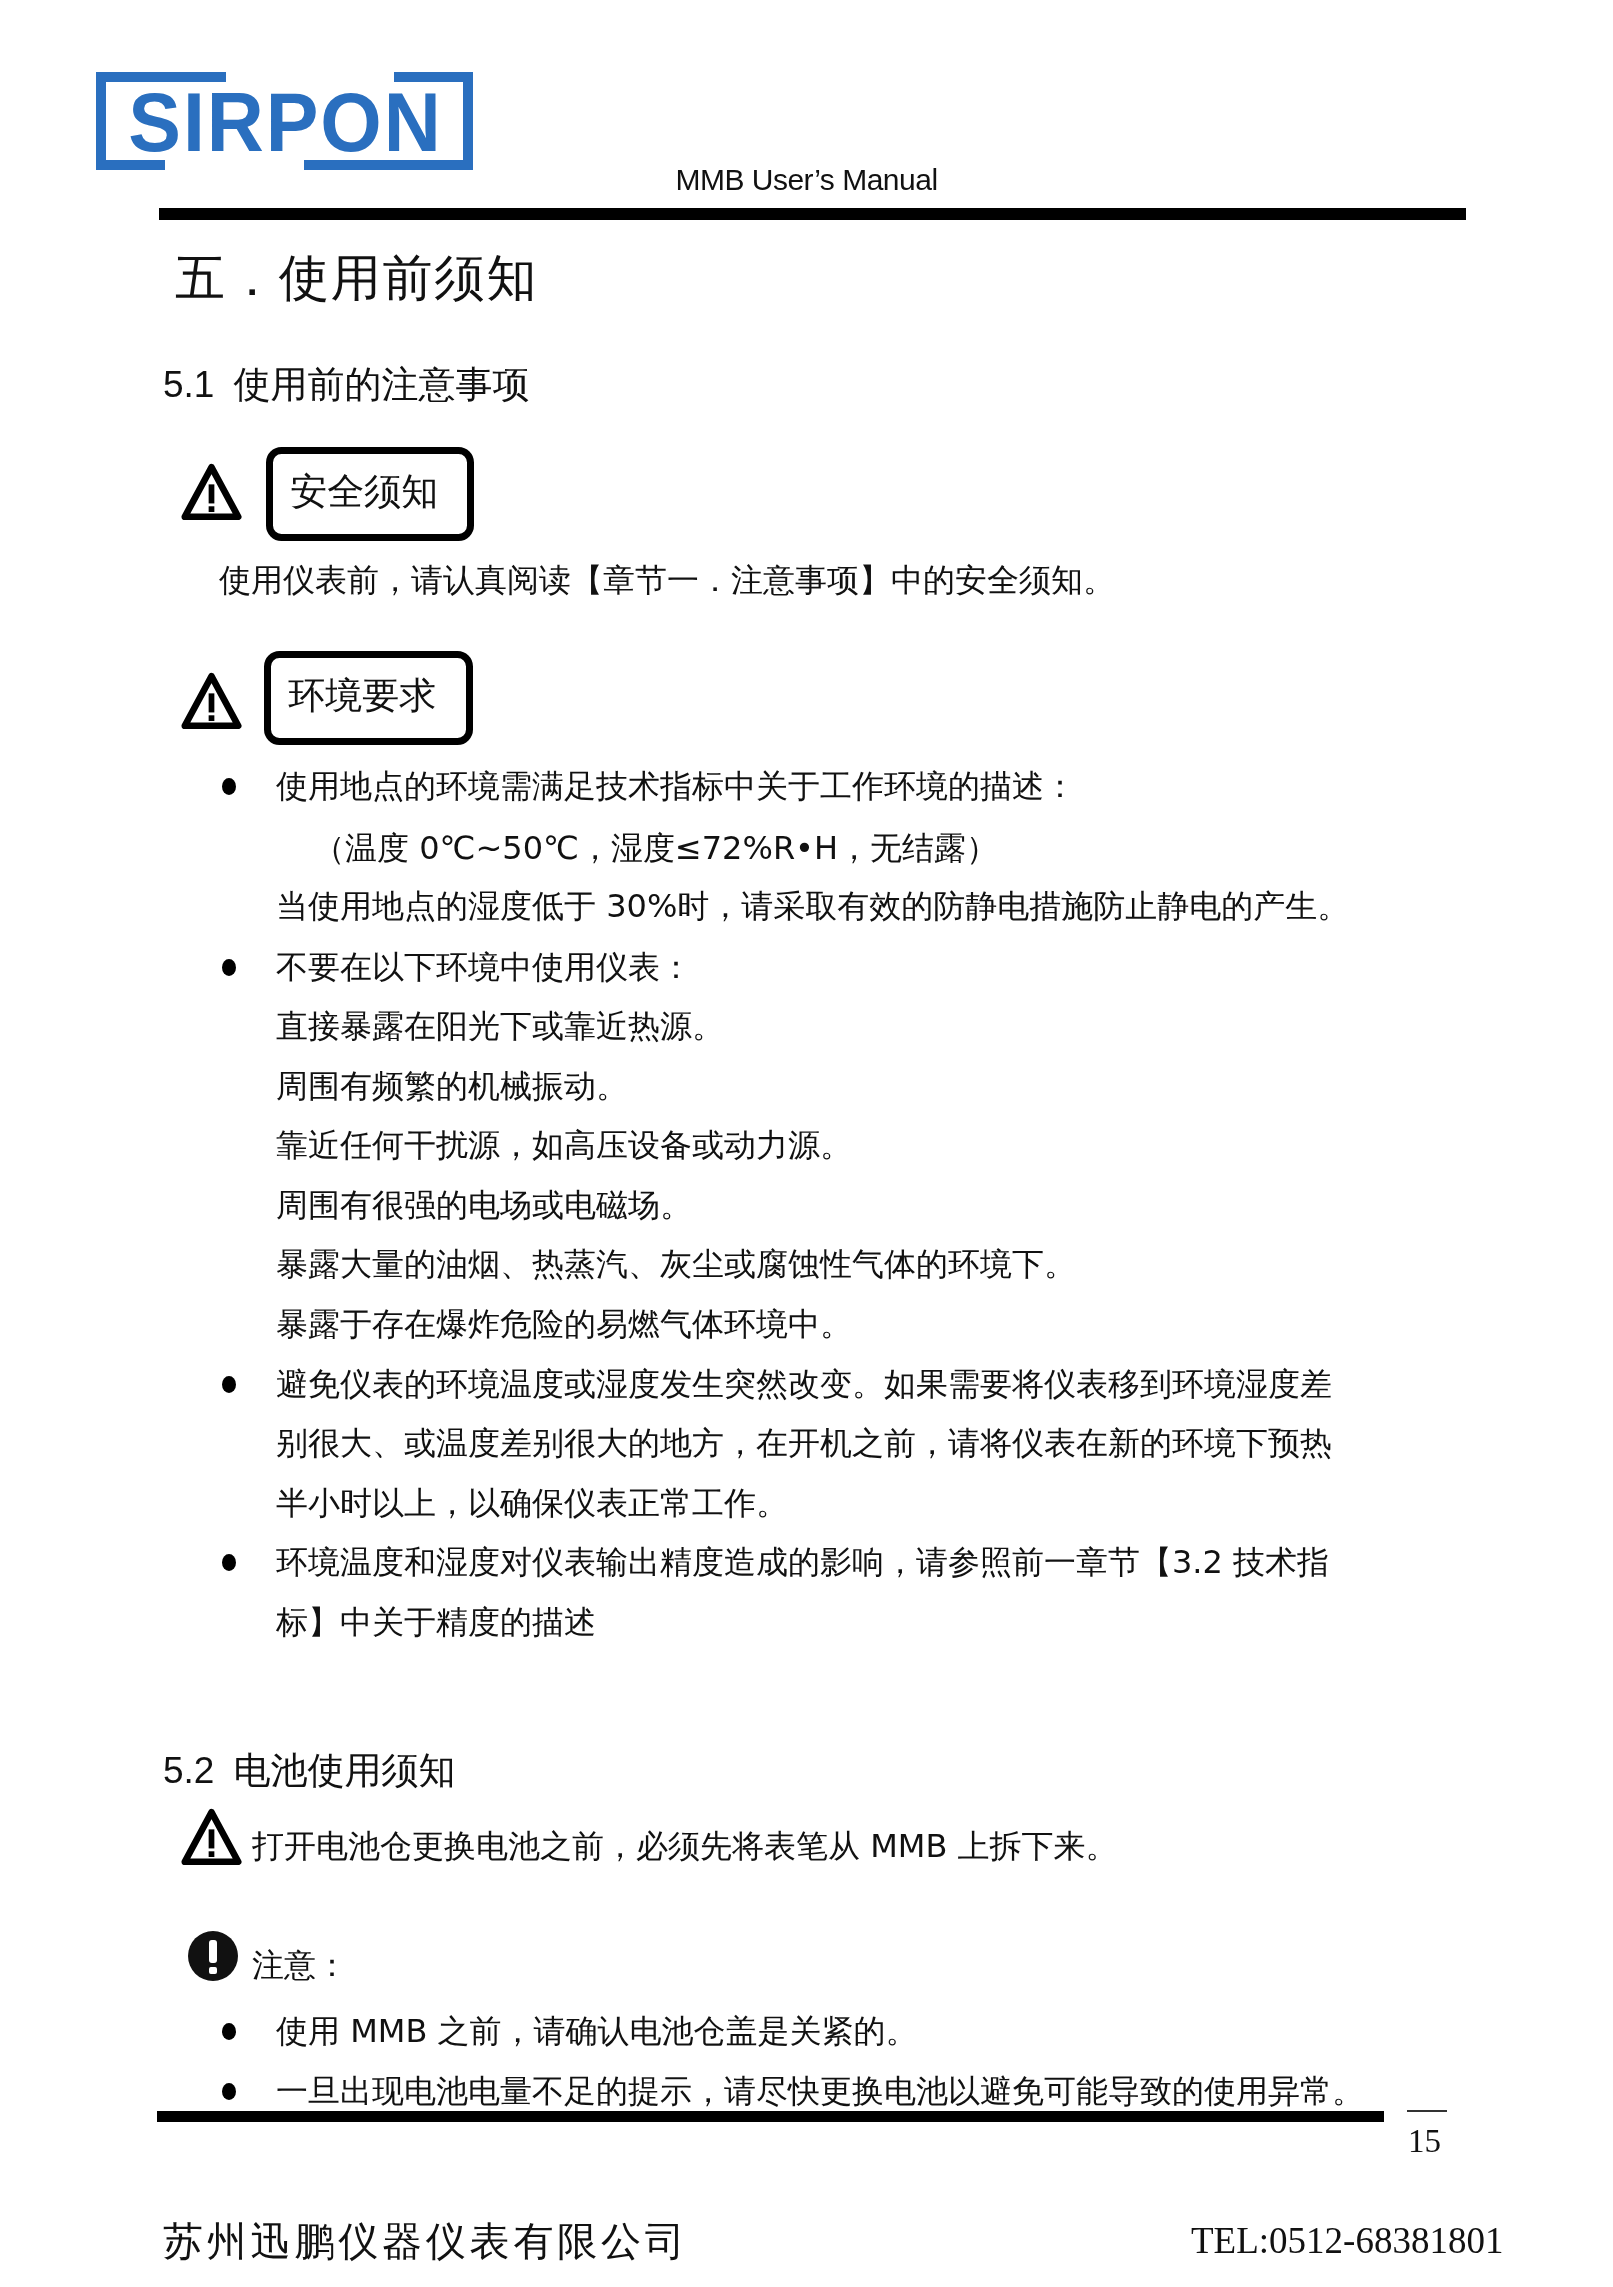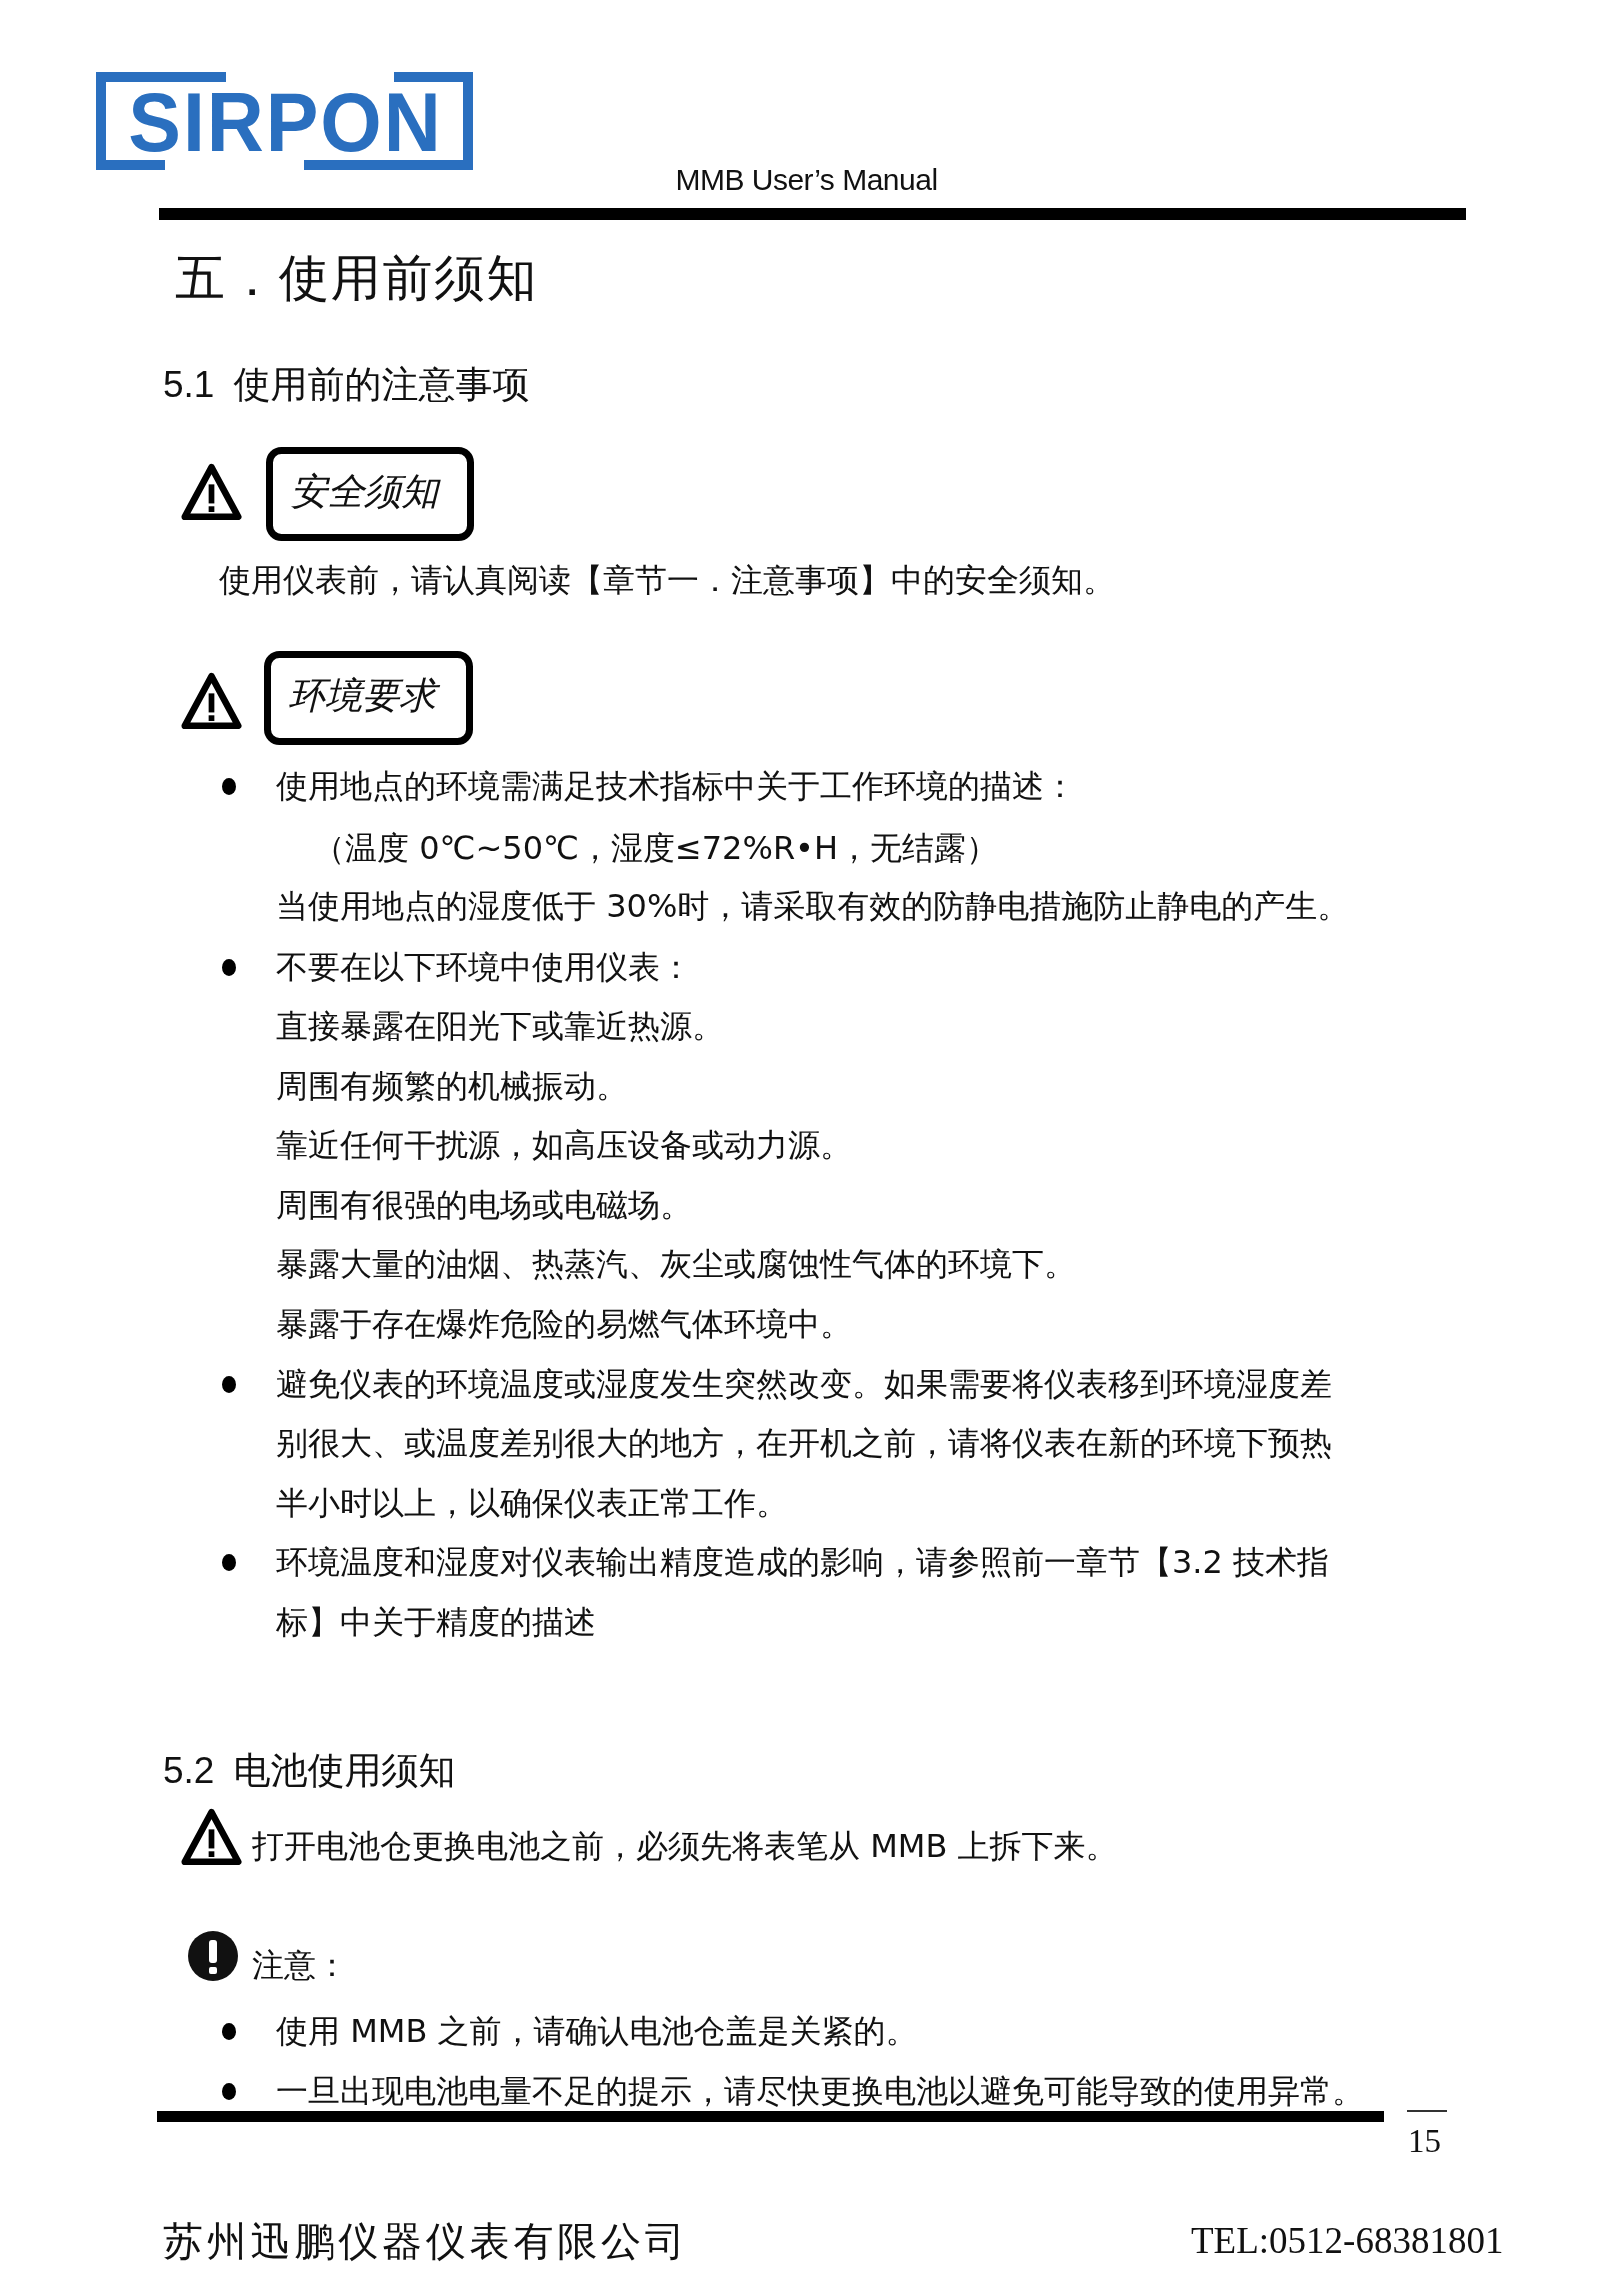--- a/index.html
+++ b/index.html
@@ -30,21 +30,20 @@
   .chapter-title {
     left: 175px; top: 248px; font-size: 50px; line-height: 61px; letter-spacing: 1.9px;
   }
   .section-title { left: 163px; font-size: 37px; line-height: 48px; }
   .section-title .num { font-family: "Liberation Sans", sans-serif; margin-right: 19px; }
 
   .box-label {
     border: 7.7px solid #000; border-radius: 15.4px; background: #fff;
     font-size: 37px; line-height: 38px; padding: 19px 17.3px;
     box-sizing: border-box;
-    font-style: italic;
   }
 
   .tri { width: 61px; height: 58px; }
 
   .text {
     font-size: 32px; line-height: 60px; white-space: nowrap;
   }
   .bullet {
     width: 14.4px; height: 17.3px; border-radius: 50%; background: #000;
   }

